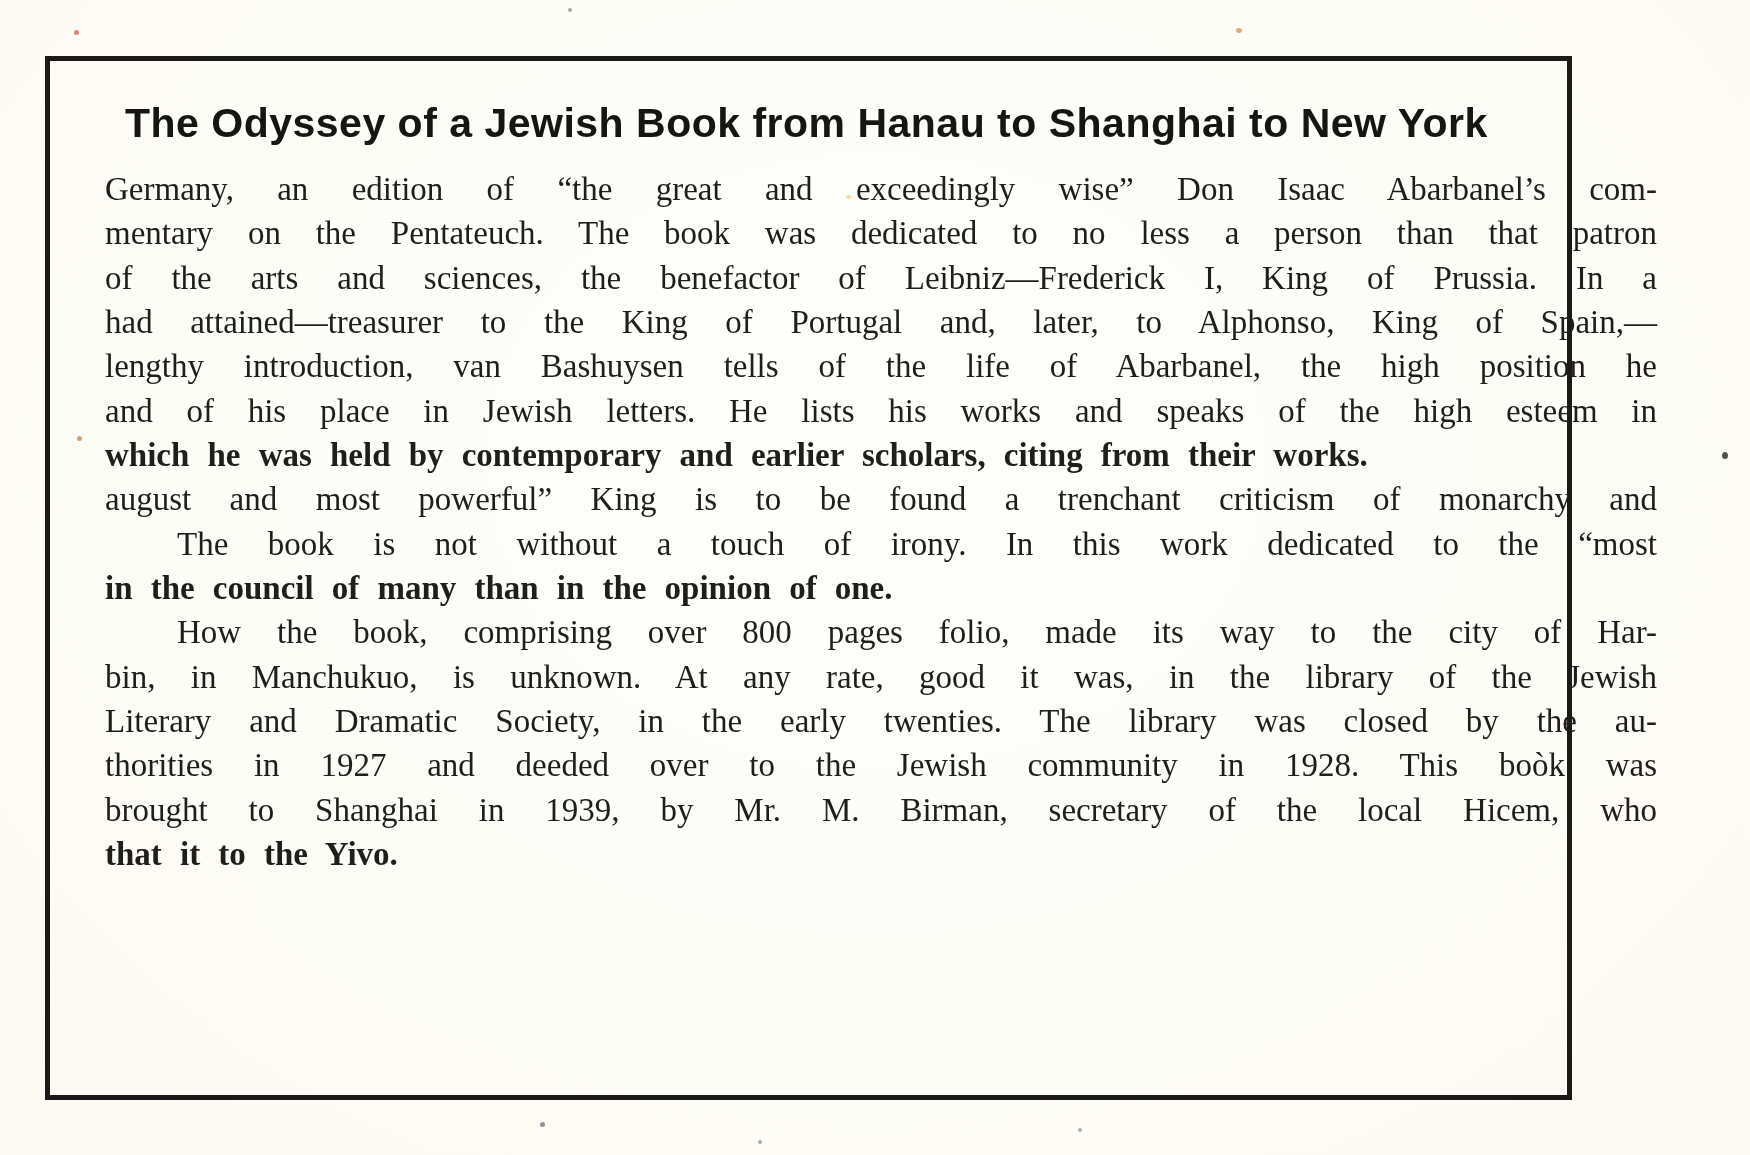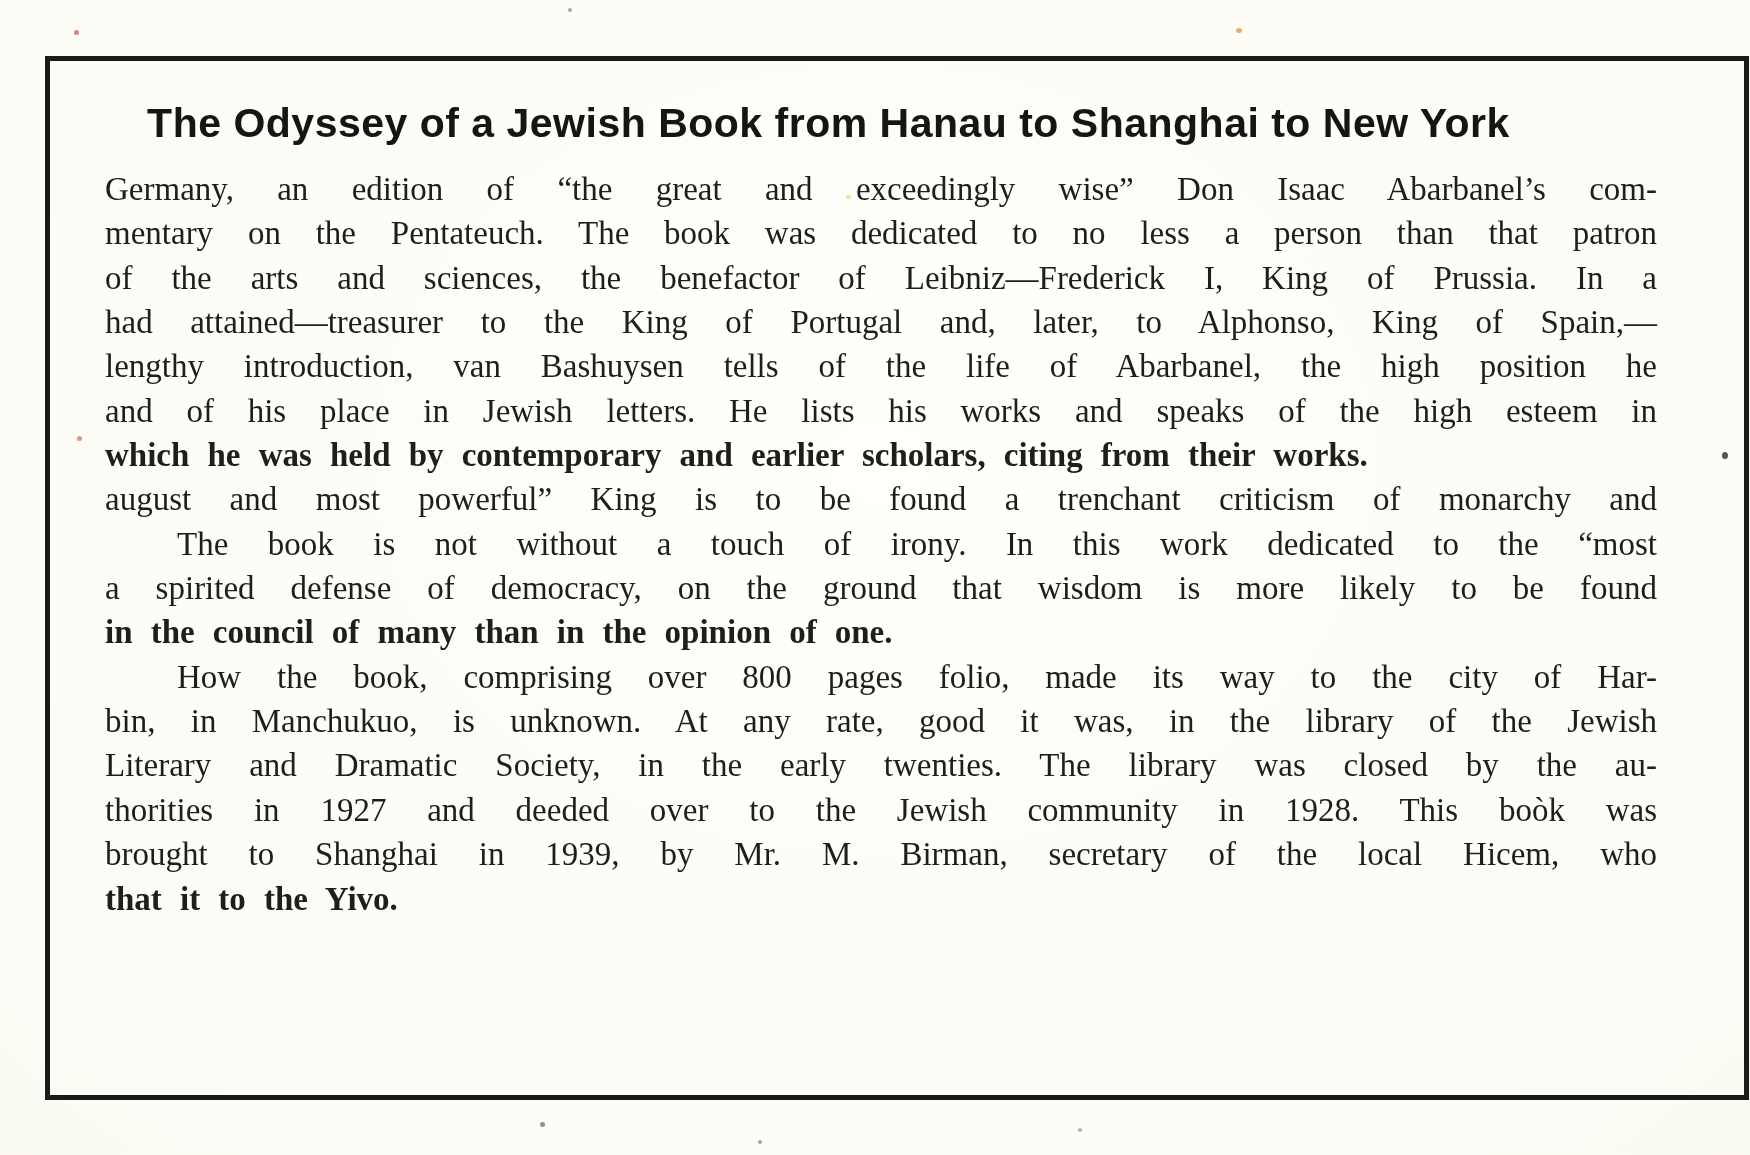--- a/index.html
+++ b/index.html
@@ -18,21 +18,21 @@
     inset: 0;
     background:
       radial-gradient(ellipse at 50% 40%, rgba(255,255,252,0.9), rgba(250,248,240,0.4)),
       #fcfbf5;
   }
 
   .frame {
     position: absolute;
     left: 45px;
     top: 56px;
-    width: 1704px;
+    width: 1527px;
     height: 1044px;
     box-sizing: border-box;
     border: 5px solid #1b1a18;
     padding: 32px 62px 0 55px;
     background: transparent;
   }
 
   .title {
     font-family: "Liberation Sans", sans-serif;
     font-weight: 700;
@@ -91,21 +91,20 @@
           <div class="line">mentary on the Pentateuch. The book was dedicated to no less a person than that patron</div>
           <div class="line">of the arts and sciences, the benefactor of Leibniz—Frederick I, King of Prussia. In a</div>
           <div class="line">had attained—treasurer to the King of Portugal and, later, to Alphonso, King of Spain,—</div>
           <div class="line">lengthy introduction, van Bashuysen tells of the life of Abarbanel, the high position he</div>
           <div class="line">and of his place in Jewish letters. He lists his works and speaks of the high esteem in</div>
           <div class="line last">which he was held by contemporary and earlier scholars, citing from their works.</div>
         </div>
         <div class="para">
           <div class="line">august and most powerful” King is to be found a trenchant criticism of monarchy and</div>
           <div class="line first">The book is not without a touch of irony. In this work dedicated to the “most</div>
-          <div class="line">a spirited defense of democracy, on the ground that wisdom is more likely to be found</div>
           <div class="line last">in the council of many than in the opinion of one.</div>
         </div>
         <div class="para">
           <div class="line first">How the book, comprising over 800 pages folio, made its way to the city of Har-</div>
           <div class="line">bin, in Manchukuo, is unknown. At any rate, good it was, in the library of thе Jewish</div>
           <div class="line">Literary and Dramatic Society, in the early twenties. The library was closed by the au-</div>
           <div class="line">thorities in 1927 and deeded over to the Jewish community in 1928. This boòk was</div>
           <div class="line">brought to Shanghai in 1939, by Mr. M. Birman, secretary of the local Hicem, who</div>
           <div class="line last">that it to the Yivo.</div>
         </div>

